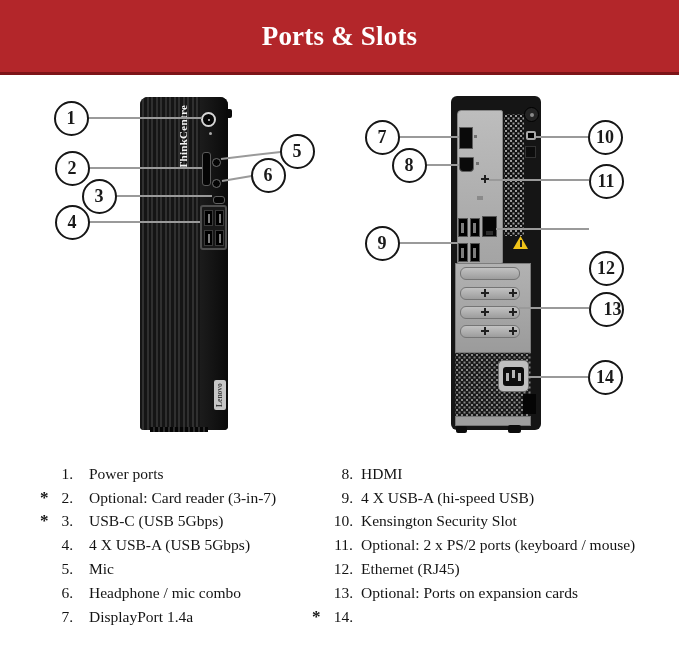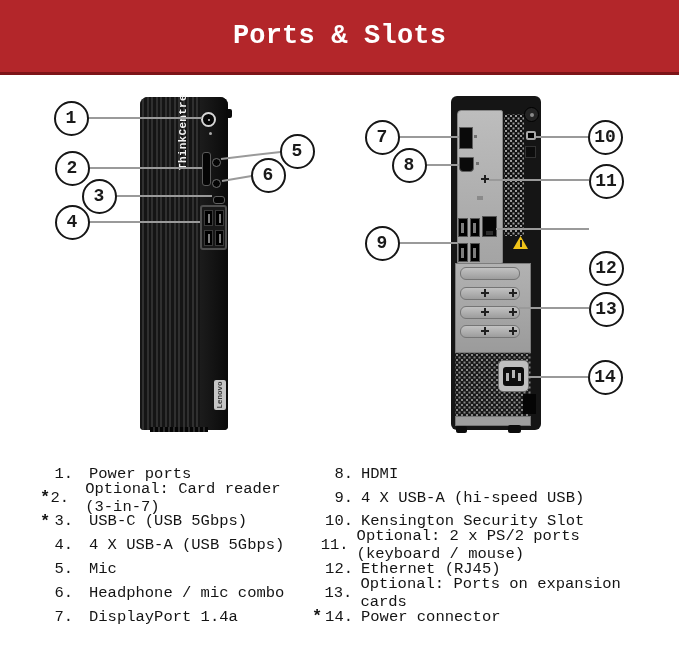--- a/index.html
+++ b/index.html
@@ -1,18 +1,18 @@
 <!DOCTYPE html>
 <html style="--header_bg: #b3262a; --header_rule: #7d1418; --leader_line: #9a9a9a; --warning_yellow: #efc319; --footnote_text: #4d4d4d;"><head>
 <meta charset="utf-8">
 <style>
   html,body{margin:0;padding:0;background:#fff;}
   .stage{
     position:relative;width:679px;height:666px;background:#fff;overflow:hidden;
-    font-family:Liberation Mono, monospace;color:#141414;
+    font-family:Liberation Serif, serif;color:#141414;
   }
   
   .header{
     position:absolute;left:0;top:0;width:679px;height:72px;
     background:var(--header_bg,#b3262a);
     border-bottom:3px solid var(--header_rule,#7d1418);
     display:flex;align-items:center;justify-content:center;
   }
   .header .title{color:#fff;font-size:27px;font-weight:bold;letter-spacing:.2px;}
 
@@ -228,21 +228,21 @@
   <div class="co" style="left:81.5px;top:178.5px;">3</div>
   <div class="co" style="left:54.5px;top:204.5px;">4</div>
   <div class="co" style="left:279.5px;top:133.5px;">5</div>
   <div class="co" style="left:250.5px;top:157.5px;">6</div>
   <div class="co" style="left:364.5px;top:119.5px;">7</div>
   <div class="co" style="left:391.5px;top:147.5px;">8</div>
   <div class="co" style="left:364.5px;top:225.5px;">9</div>
   <div class="co" style="left:587.5px;top:119.5px;">10</div>
   <div class="co" style="left:588.5px;top:163.5px;">11</div>
   <div class="co" style="left:588.5px;top:212.5px;margin-top:38px;">12</div>
-  <div class="co" style="left:588.5px;top:291.5px;">13</div>
+  <div class="co" style="left:588.5px;top:291.5px;text-align:right;">13</div>
   <div class="co" style="left:587.5px;top:359.5px;">14</div>
 
   <div class="legend lcol">
     <div class="lrow">
         <span class="star"></span>
         <span class="num">1.</span>
         <span class="lbl">Power ports</span>
       </div>
     <div class="lrow">
         <span class="star">*</span>
@@ -302,17 +302,16 @@
         <span class="lbl">Ethernet (RJ45)</span>
       </div>
     <div class="lrow">
         <span class="star"></span>
         <span class="num">13.</span>
         <span class="lbl">Optional: Ports on expansion cards</span>
       </div>
     <div class="lrow">
         <span class="star">*</span>
         <span class="num">14.</span>
-        <span class="lbl">Power connector</span>
       </div>
   </div>
 
 </div>
 
 </body></html>

